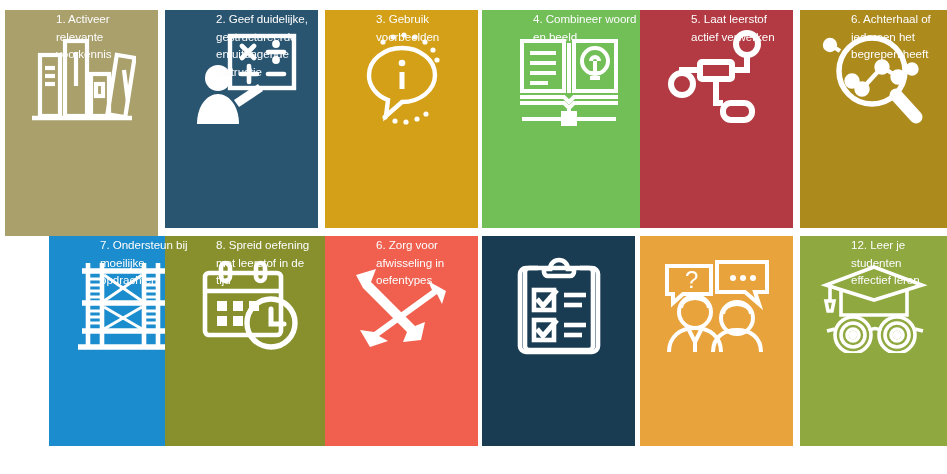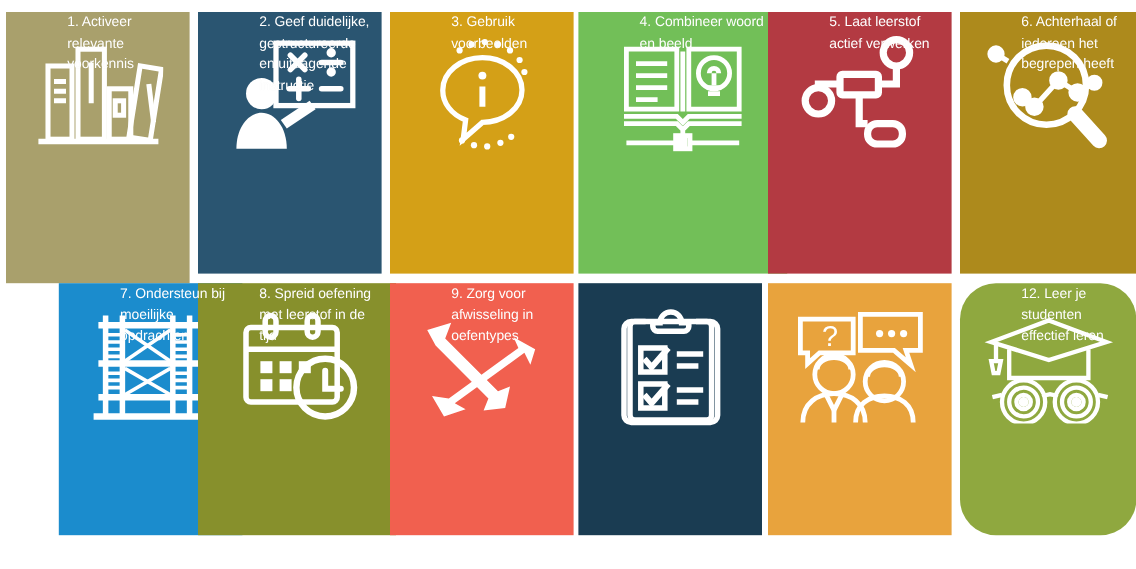--- a/index.html
+++ b/index.html
@@ -217,21 +217,21 @@
       </div>
       <div class="tile-label">8. Spreid oefening met leerstof in de tijd</div>
     </div>
     <div class="tile row2" style="left: 325px; top: 236px; width: 153px; height: 210px; background: rgb(241, 96, 79);">
       <div class="icon-wrap">
     <svg width="104" height="92" viewBox="0 0 104 92" fill="#fff" stroke="none">
       <path d="M6 14 l20 -6 l-5 13 l44 44 l10 -4 l-4 18 l-18 2 l4 -10 l-44 -44 z"></path>
       <path d="M96 30 l-18 -10 l4 9 l-58 42 l-14 -2 l10 17 l18 -6 l-9 -5 l58 -42 l5 10 z"></path>
     </svg>
       </div>
-      <div class="tile-label">9. Zorg voor afwisseling in oefentypes</div>
+      <div class="tile-label">6. Zorg voor afwisseling in oefentypes</div>
     </div>
     <div class="tile row2" style="left: 482px; top: 236px; width: 153px; height: 210px; background: rgb(26, 60, 82);">
       <div class="icon-wrap">
     <svg width="98" height="102" viewBox="0 0 98 102" fill="none" stroke="#fff" stroke-width="4.6">
       <rect x="10" y="12" width="78" height="84" rx="6"></rect>
       <path d="M28 12 h-9 a4 4 0 0 0 -4 4 v74 a4 4 0 0 0 4 4 h60 a4 4 0 0 0 4 -4 v-74 a4 4 0 0 0 -4 -4 h-9"></path>
       <path d="M34 16 v-3 h6 a9 9 0 0 1 18 0 h6 v3 a4 4 0 0 1 -4 4 h-22 a4 4 0 0 1 -4 -4 z"></path>
       <rect x="24" y="34" width="20" height="20"></rect>
       <path d="M27 43 l6 7 l14 -16" stroke-width="5"></path>
       <line x1="54" y1="39" x2="76" y2="39"></line>
@@ -258,21 +258,21 @@
       <path d="M20 50 a14 10 0 0 1 28 0"></path>
       <path d="M8 94 c0-16 12-24 26-24 c14 0 26 8 26 24"></path>
       <path d="M28 72 l6 12 l6 -12"></path>
       <line x1="34" y1="84" x2="34" y2="94"></line>
       <circle cx="76" cy="60" r="16"></circle>
       <path d="M62 56 a14 10 0 0 1 28 0"></path>
       <path d="M52 94 c0-15 11-22 24-22 c13 0 24 7 24 22"></path>
     </svg>
       </div>
     </div>
-    <div class="tile row2" style="left: 800px; top: 236px; width: 147px; height: 210px; background: rgb(143, 168, 63); border-radius: 30px;">
+    <div class="tile row2" style="left: 800px; top: 236px; width: 147px; height: 210px; background: rgb(143, 168, 63);">
       <div class="icon-wrap">
     <svg width="110" height="92" viewBox="0 0 110 92" fill="none" stroke="#fff" stroke-width="3.6">
       <path d="M55 6 l48 18 l-48 15 l-48 -15 z"></path>
       <path d="M22 30 v24 h66 v-24"></path>
       <path d="M11 26 v14"></path>
       <path d="M7 40 h8 l-2 10 h-4 z"></path>
       <circle cx="34" cy="74" r="18"></circle>
       <circle cx="34" cy="74" r="12"></circle>
       <circle cx="34" cy="74" r="6"></circle>
       <circle cx="34" cy="74" r="2.4" fill="#fff"></circle>

